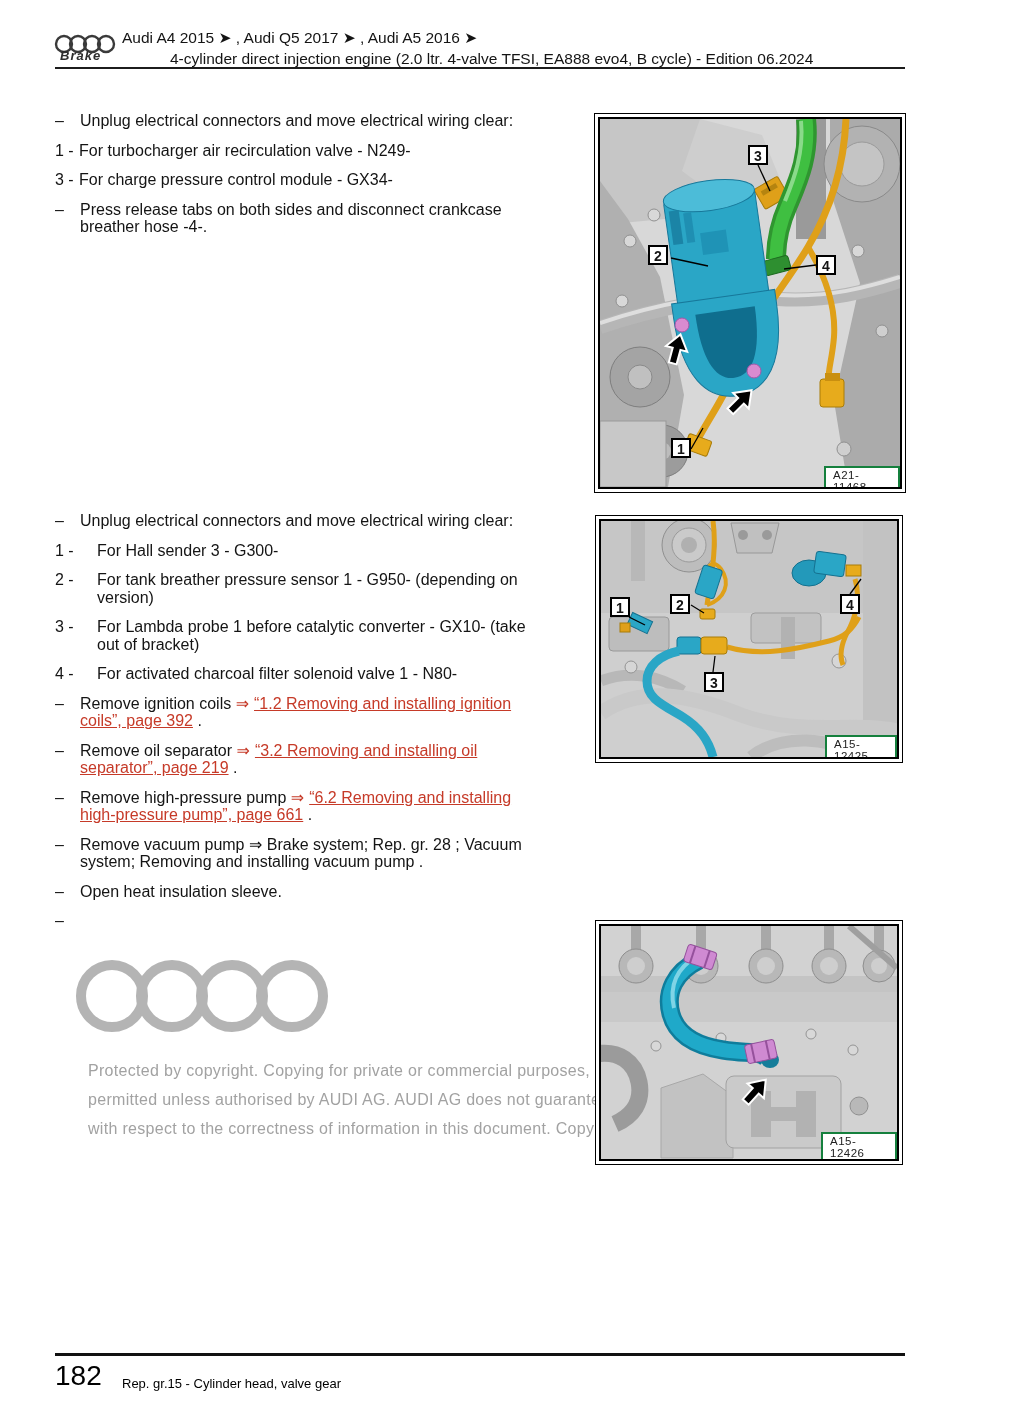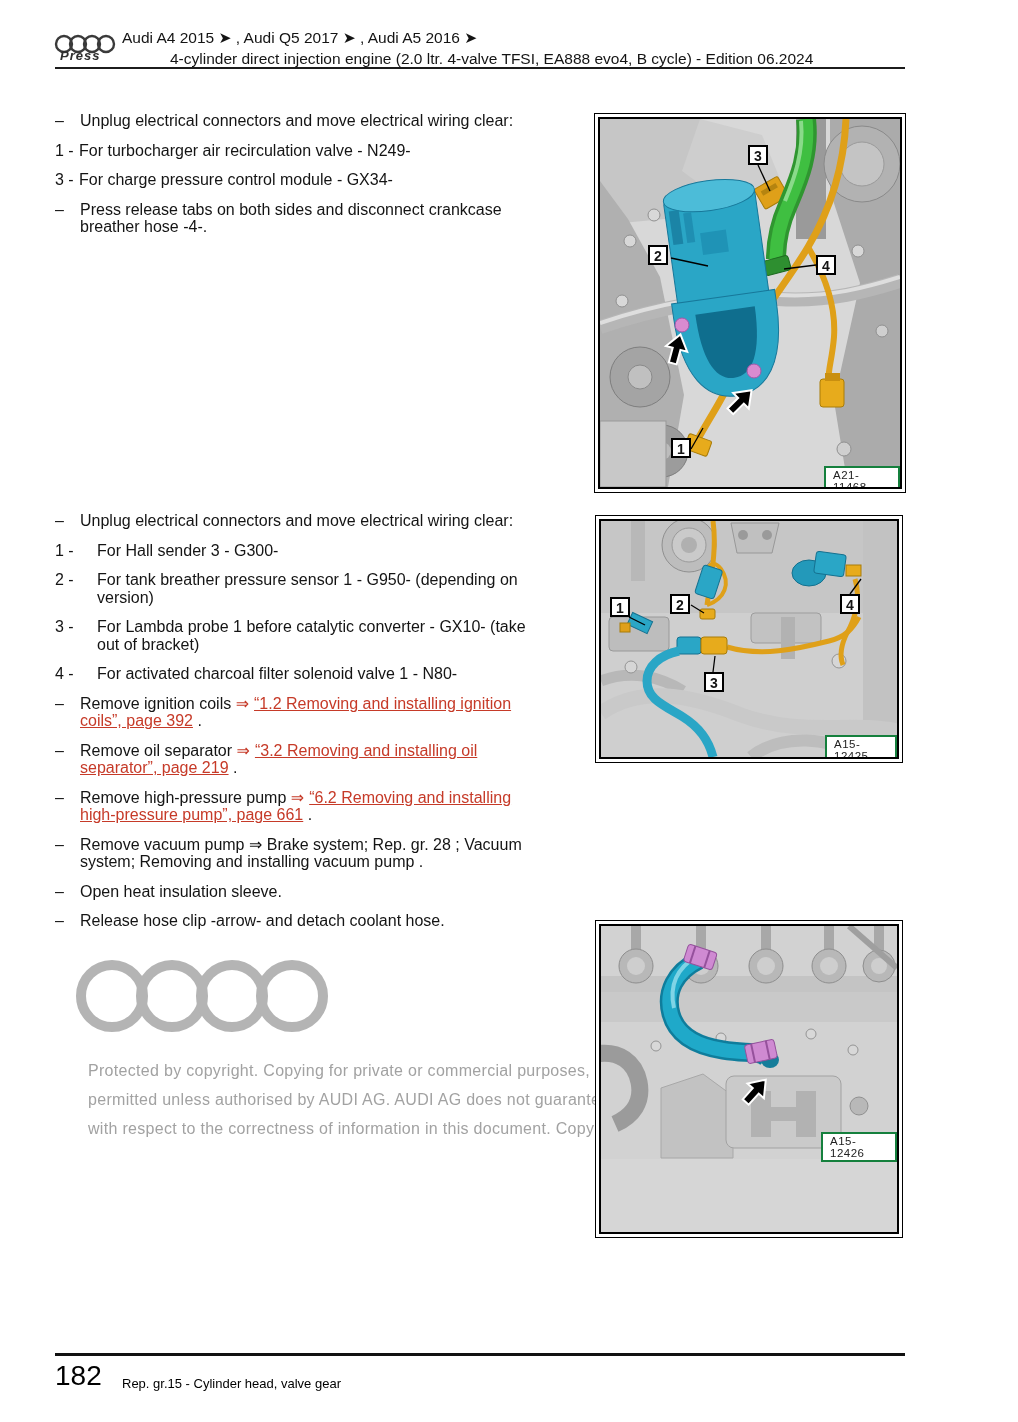--- a/index.html
+++ b/index.html
@@ -29,21 +29,21 @@
   .num1{padding-left:24px;}
   .num2{padding-left:42px;}
   .mt-extra{margin-top:6px;}
   .xarrow{color:#c63a28;margin-right:5px;}
   a.xref{color:#c63a28;text-decoration:underline;cursor:pointer;}
 
   
   .figure{position:absolute;border:1px solid #000;background:#fff;padding:3px;box-sizing:border-box;z-index:2;}
   .fig1{left:594px;top:113px;width:312px;height:380px;}
   .fig2{left:595px;top:515px;width:308px;height:248px;}
-  .fig3{left:595px;top:920px;width:308px;height:318px;}
+  .fig3{left:595px;top:920px;width:308px;height:245px;}
   .fig-inner{position:relative;width:100%;height:100%;border:2px solid #000;box-sizing:border-box;overflow:hidden;background:#d6d6d6;}
   .fig-inner svg{display:block;}
   .callout{position:absolute;width:20px;height:20px;background:#fff;border:2px solid #000;
            font-size:14px;font-weight:bold;line-height:19px;text-align:center;box-sizing:border-box;}
   .figcode{position:absolute;background:#fff;border:2px solid #15803d;font-size:11.5px;
            padding:1px 7px;letter-spacing:0.5px;color:#222;}
   .fc1{left:224px;top:347px;}
   .fc2{left:224px;top:214px;}
   .fc3{left:220px;top:206px;}
 
@@ -58,21 +58,21 @@
 <div class="page">
 
   <svg class="hdr-logo" viewBox="0 0 62 26">
     <g fill="none" stroke="#3a3a3a" stroke-width="2.4">
       <circle cx="10" cy="11" r="8"></circle>
         <circle cx="24" cy="11" r="8"></circle>
       <circle cx="38" cy="11" r="8"></circle>
         <circle cx="52" cy="11" r="8"></circle>
     </g>
   </svg>
-  <div class="hdr-wordmark">Press</div>
+  <div class="hdr-wordmark">Brake</div>
   <div class="hdr-line1">Audi A4 2015 ➤ , Audi Q5 2017 ➤ , Audi A5 2016 ➤</div>
   <div class="hdr-line2">4-cylinder direct injection engine (2.0 ltr. 4-valve TFSI, EA888 evo4, B cycle) - Edition 06.2024</div>
   <div class="hdr-rule"></div>
 
   <svg class="wm-rings" viewBox="0 0 256 78">
     <g fill="none" stroke="#b4b4b4" stroke-width="10">
       <circle cx="38" cy="38" r="31"></circle>
         <circle cx="98" cy="38" r="31"></circle>
       <circle cx="158" cy="38" r="31"></circle>
         <circle cx="218" cy="38" r="31"></circle>
@@ -140,21 +140,20 @@
     <div class="ti dash">
       <span class="marker">–</span>
       <span>Remove vacuum pump ⇒ Brake system; Rep. gr. 28 ; Vacuum system; Removing and installing vacuum pump .</span>
     </div>
     <div class="ti dash mt-extra">
       <span class="marker">–</span>
       <span>Open heat insulation sleeve.</span>
     </div>
     <div class="ti dash">
       <span class="marker">–</span>
-      <span>Release hose clip -arrow- and detach coolant hose.</span>
     </div>
   </div>
 
   <div class="figure fig1">
     <div class="fig-inner">
       <svg width="300" height="368" viewBox="0 0 300 368">
         <rect width="300" height="368" fill="#d8d8d8"></rect>
         <path d="M0,0 h100 l18,42 -32,56 -86,8 z" fill="#c6c6c6"></path>
         <path d="M100,0 l62,16 18,44 -46,30 -52,-38 z" fill="#cecece"></path>
         <path d="M230,0 h70 v368 h-52 l-14,-86 26,-118 -30,-92 z" fill="#ababab"></path>

